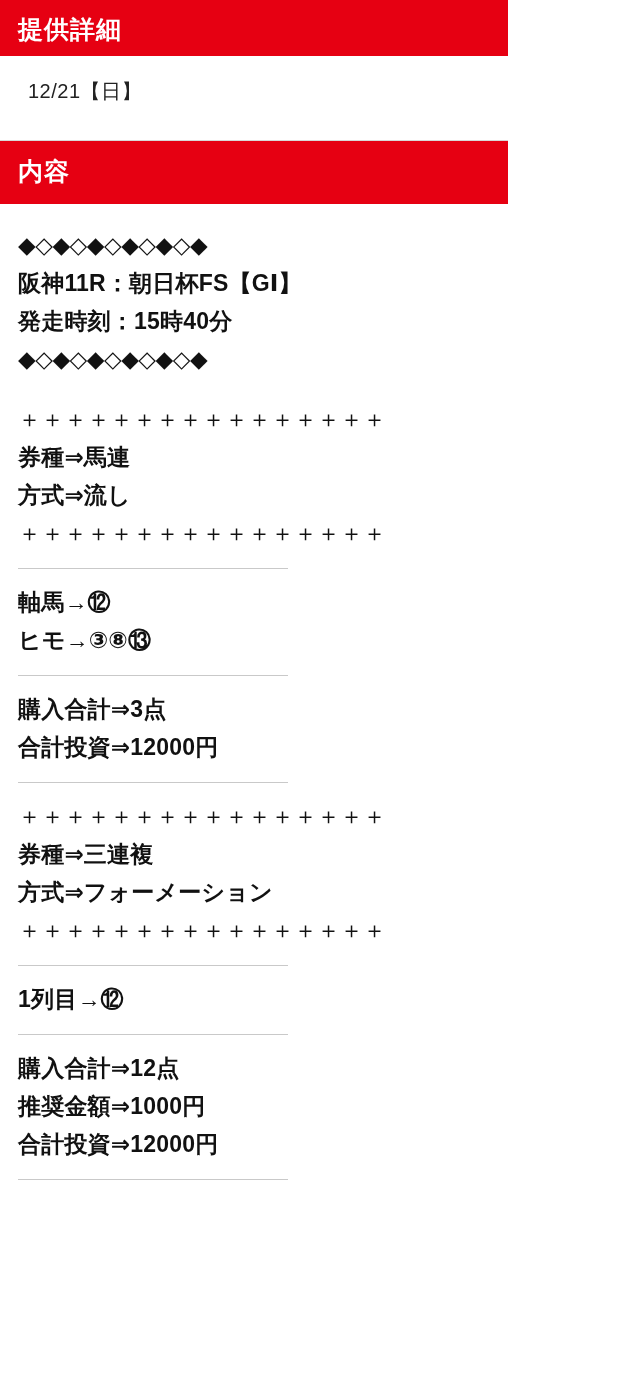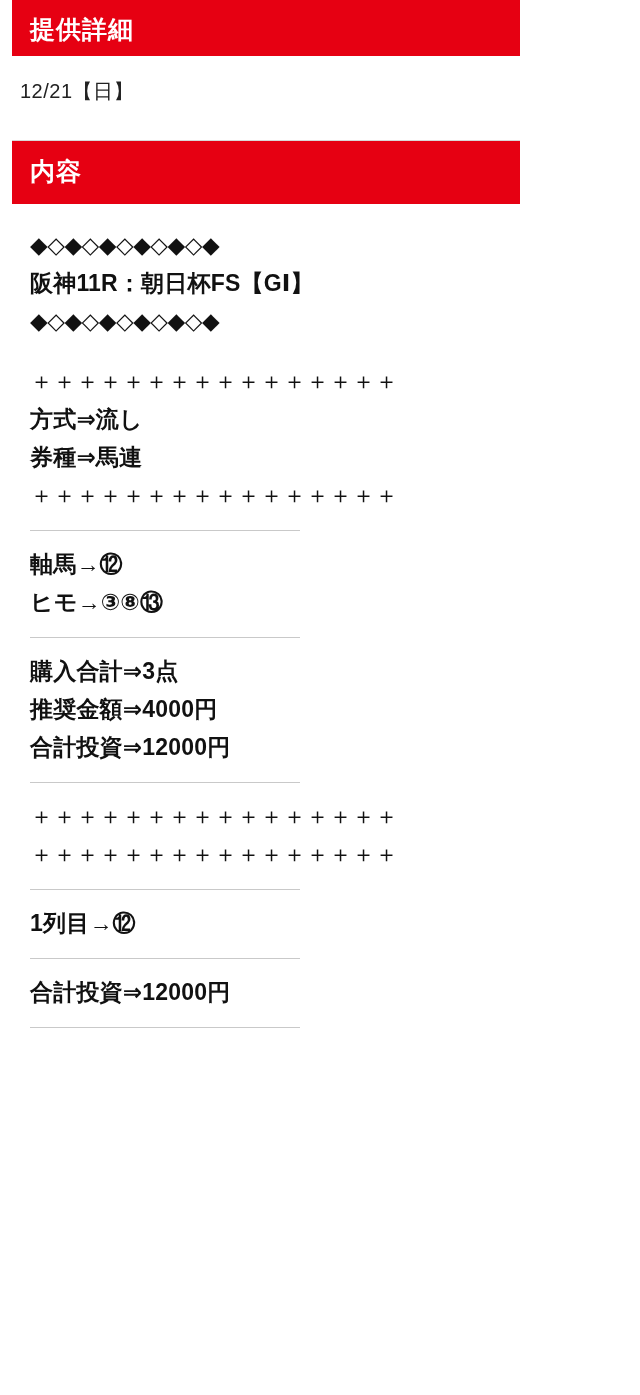--- a/index.html
+++ b/index.html
@@ -10,42 +10,41 @@
   body {
     width: 640px;
     min-height: 1395px;
     font-family: "Liberation Sans", "DejaVu Sans", sans-serif;
     color: #1a1a1a;
     -webkit-font-smoothing: antialiased;
   }
   .page {
     width: 508px;
     position: relative;
-    margin-left: 12px;
   }
   
   .section-header {
     background: #e60012;
     color: #ffffff;
     font-size: 25px;
     font-weight: bold;
     letter-spacing: 1px;
     padding: 14px 18px 16px 18px;
     box-sizing: border-box;
   }
   .section-header.first {
     height: 56px;
     padding-top: 13px;
   }
   
   .date-row {
     background: #ffffff;
     color: #222222;
     font-size: 20px;
-    padding: 22px 20px 22px 8px;
+    padding: 22px 20px 22px 28px;
     letter-spacing: 0.5px;
     box-sizing: border-box;
     height: 84px;
   }
   .divider-thin {
     height: 1px;
     background: #d8d8d8;
     width: 100%;
   }
   
@@ -90,36 +89,40 @@
 
   <div class="date-row">12/21【日】</div>
 
   <div class="divider-thin"></div>
 
   <div class="section-header">内容</div>
 
   <div class="content" id="content-body">
       <div class="line diamonds">◆◇◆◇◆◇◆◇◆◇◆</div>
       <div class="line ">阪神11R：朝日杯FS【GⅠ】</div>
+      <div class="line ">発走時刻：15時40分</div>
       <div class="line diamonds">◆◇◆◇◆◇◆◇◆◇◆</div>
       <div class="line blank"></div>
       <div class="line plus">＋＋＋＋＋＋＋＋＋＋＋＋＋＋＋＋</div>
+      <div class="line ">券種⇒馬連</div>
       <div class="line ">方式⇒流し</div>
-      <div class="line ">券種⇒馬連</div>
       <div class="line plus">＋＋＋＋＋＋＋＋＋＋＋＋＋＋＋＋</div>
       <div class="rule"></div>
       <div class="line ">軸馬→⑫</div>
       <div class="line ">ヒモ→③⑧⑬</div>
       <div class="rule"></div>
       <div class="line ">購入合計⇒3点</div>
-      <div class="line ">推奨金額⇒4000円</div>
       <div class="line ">合計投資⇒12000円</div>
       <div class="rule"></div>
       <div class="line plus">＋＋＋＋＋＋＋＋＋＋＋＋＋＋＋＋</div>
+      <div class="line ">券種⇒三連複</div>
+      <div class="line ">方式⇒フォーメーション</div>
       <div class="line plus">＋＋＋＋＋＋＋＋＋＋＋＋＋＋＋＋</div>
       <div class="rule"></div>
       <div class="line ">1列目→⑫</div>
       <div class="rule"></div>
+      <div class="line ">購入合計⇒12点</div>
+      <div class="line ">推奨金額⇒1000円</div>
       <div class="line ">合計投資⇒12000円</div>
       <div class="rule"></div>
     </div>
 
 </div>
 
 </body></html>

